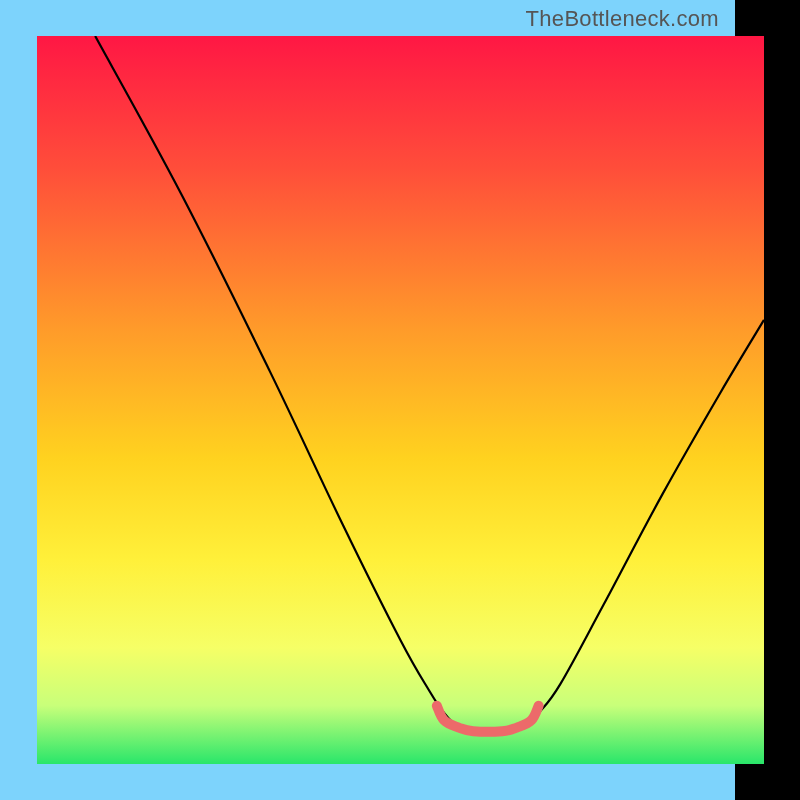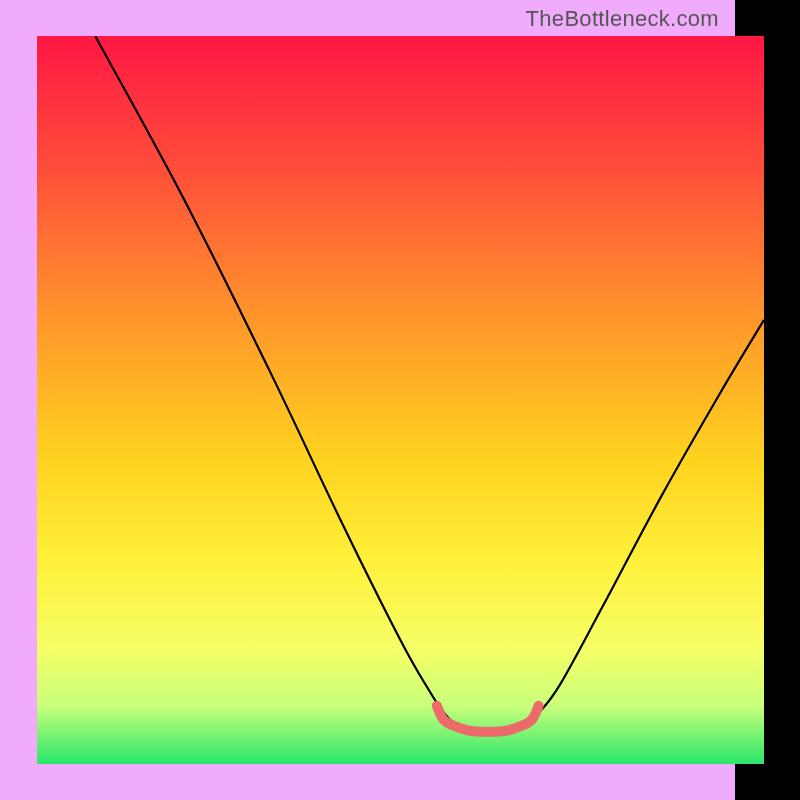--- a/index.html
+++ b/index.html
@@ -8,21 +8,21 @@
     background: #000;
     width: 800px;
     height: 800px;
     overflow: hidden;
     font-family: Arial, sans-serif;
   }
   .frame {
     position: relative;
     width: 735px;
     height: 800px;
-    background: #f0abfc;
+    background: #7dd3fc;
   }
   .watermark {
     position: absolute;
     top: 6px;
     right: 16px;
     color: #555;
     font-size: 22px;
     font-weight: 500;
     letter-spacing: 0.3px;
     z-index: 5;

